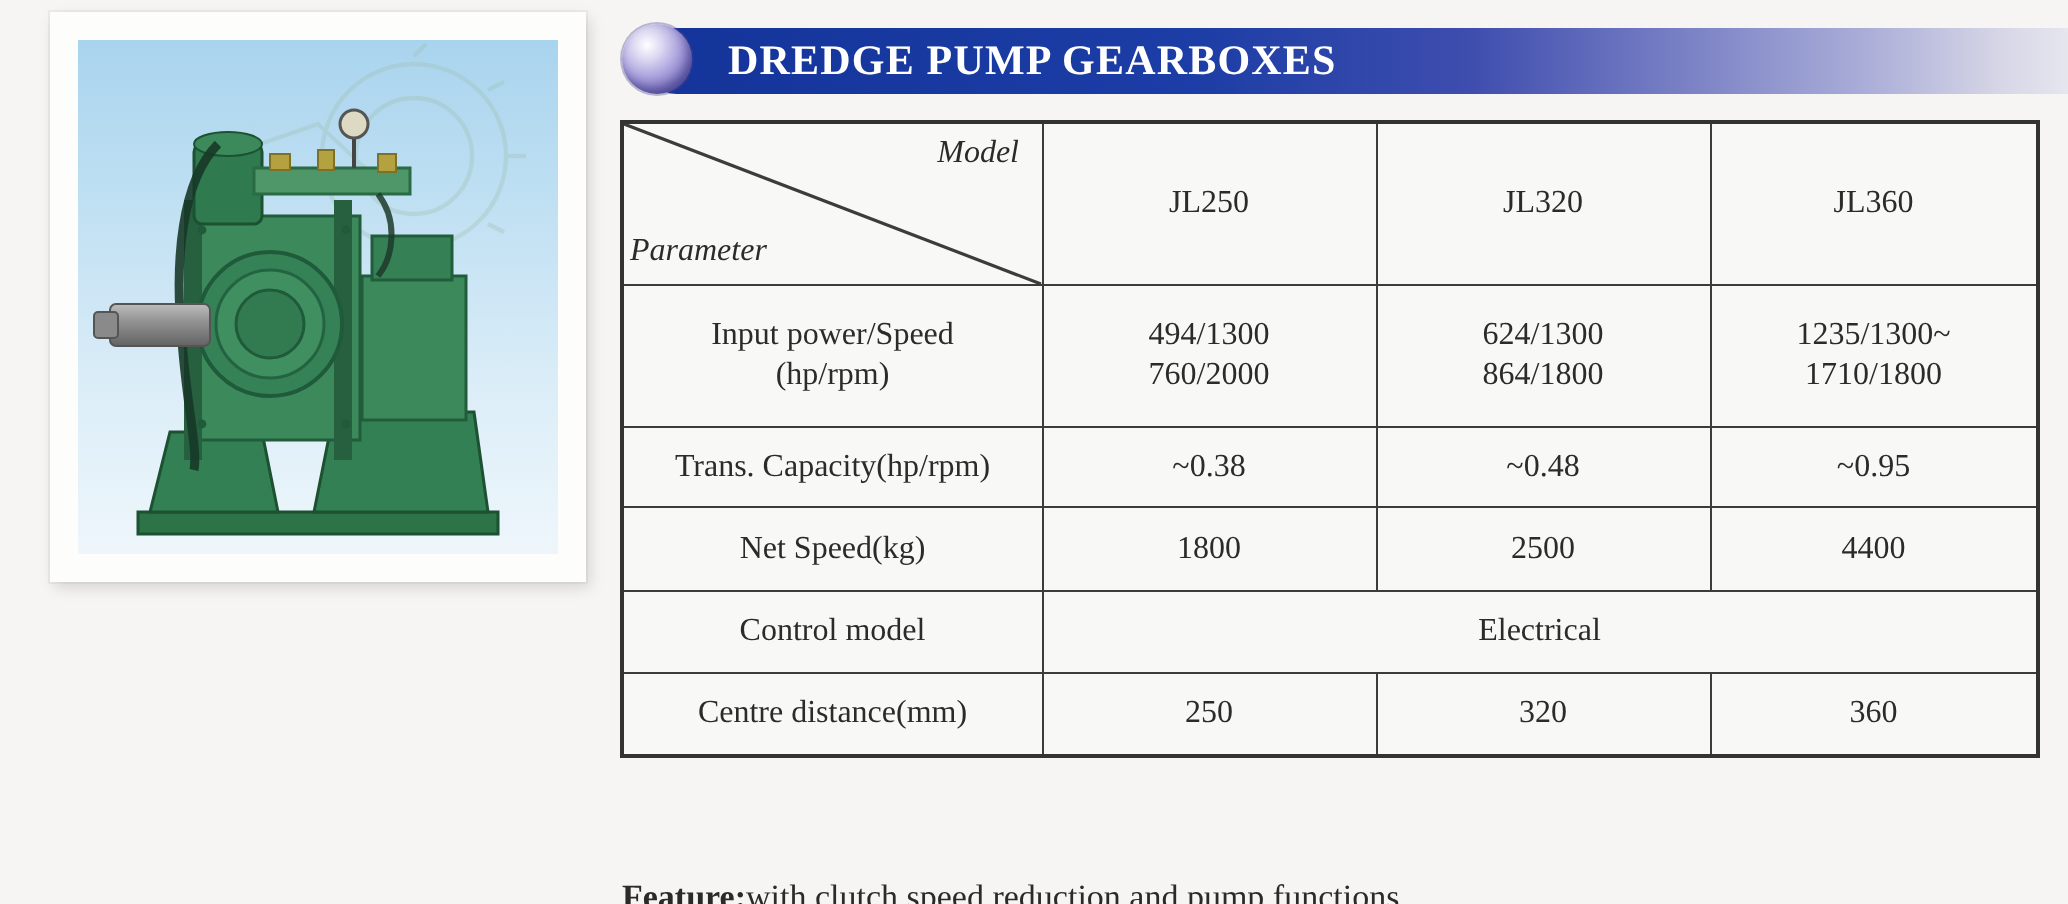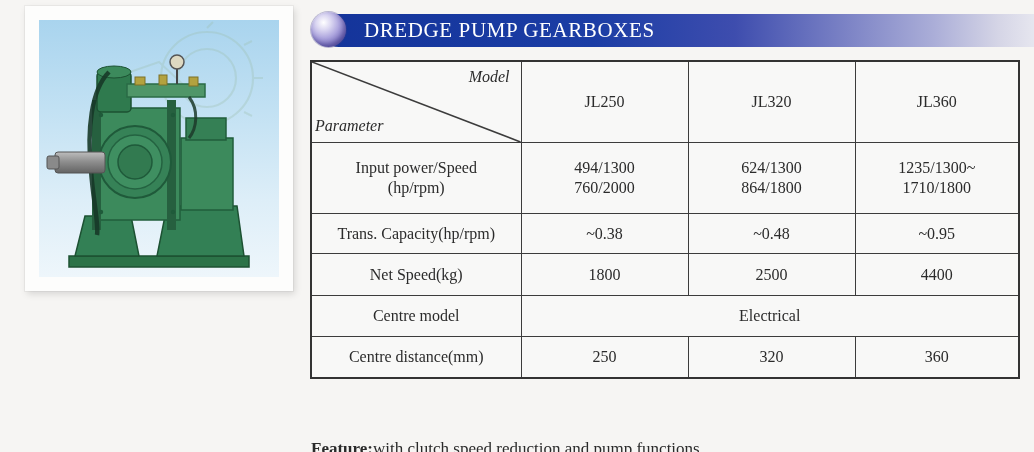--- a/index.html
+++ b/index.html
@@ -31,21 +31,21 @@
   .banner {
     position: absolute; left: 322px; top: 14px; right: 0; height: 33px;
     border-radius: 17px 0 0 17px;
     background: linear-gradient(90deg, #14349a 0%, #1b3da5 38%, #3e4dae 58%,
                 #7d84c6 74%, #abaed8 86%, #d5d5e6 95%, #e6e6ef 100%);
   }
   .banner-title {
     display: block;
     padding-left: 42px;
     line-height: 33px;
-    font-size: 21px; font-weight: normal;
+    font-size: 21px; font-weight: bold;
     letter-spacing: 0.6px;
     color: #ffffff;
     white-space: nowrap;
   }
   .sphere {
     position: absolute; left: 311px; top: 12px;
     width: 35px; height: 35px; border-radius: 50%;
     background: radial-gradient(circle at 36% 30%, #ffffff 0%, #dcd8f2 22%,
                 #aba3dd 48%, #7d74c0 72%, #544d9d 100%);
     box-shadow: inset -2px -3px 5px rgba(40,35,110,0.45), 0 0 0 1px rgba(70,65,140,0.35);
@@ -182,21 +182,21 @@
     <td>~0.48</td>
     <td>~0.95</td>
   </tr>
   <tr style="height:42px">
     <td>Net Speed(kg)</td>
     <td>1800</td>
     <td>2500</td>
     <td>4400</td>
   </tr>
   <tr style="height:41px">
-    <td>Centre model</td>
+    <td>Control model</td>
     <td colspan="3">Electrical</td>
   </tr>
   <tr style="height:41px">
     <td>Centre distance(mm)</td>
     <td>250</td>
     <td>320</td>
     <td>360</td>
   </tr>
 </tbody>
   </table>

